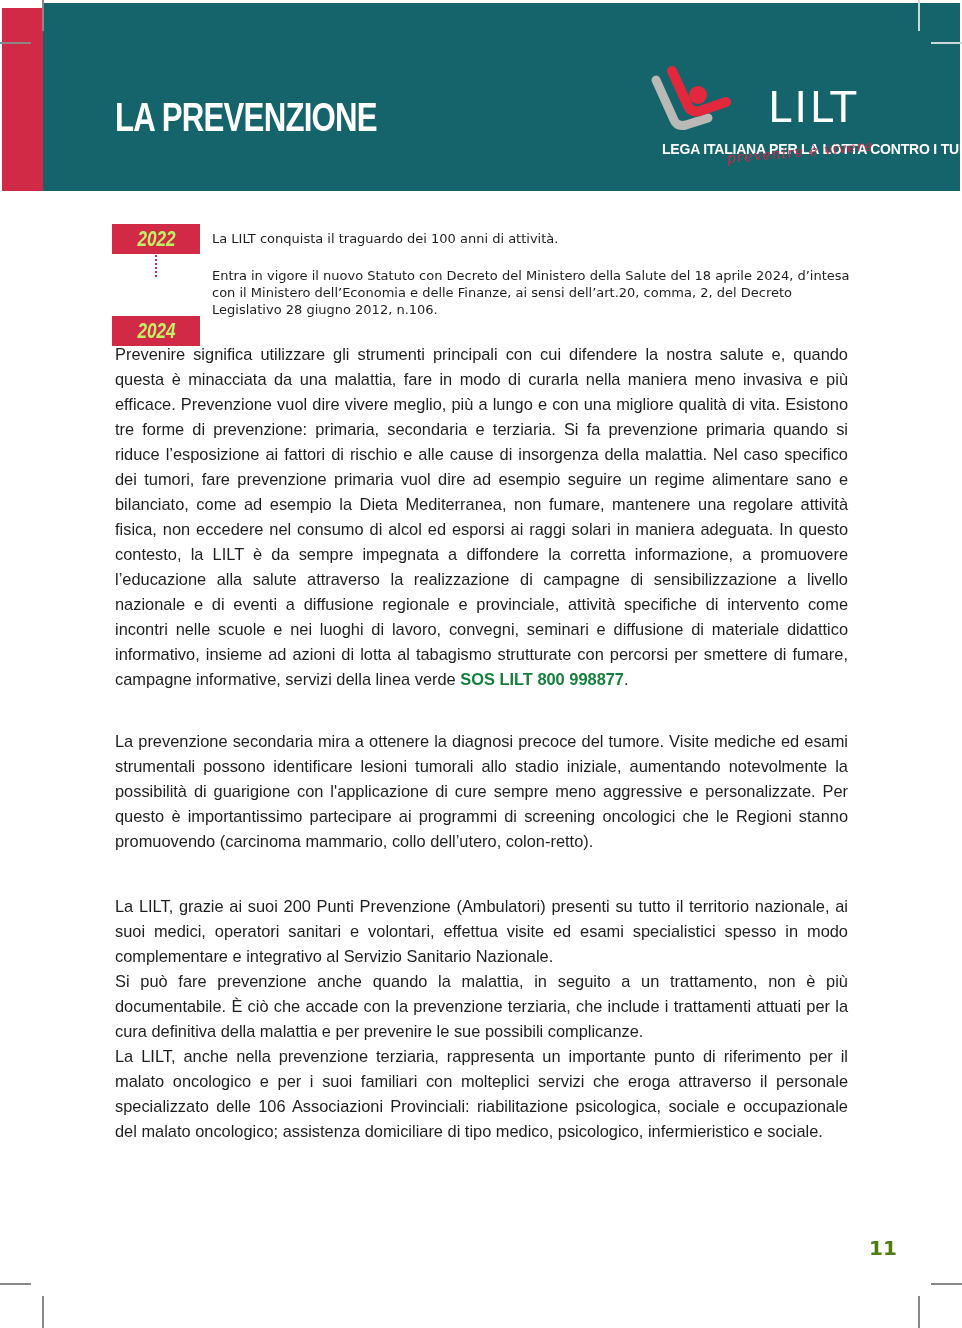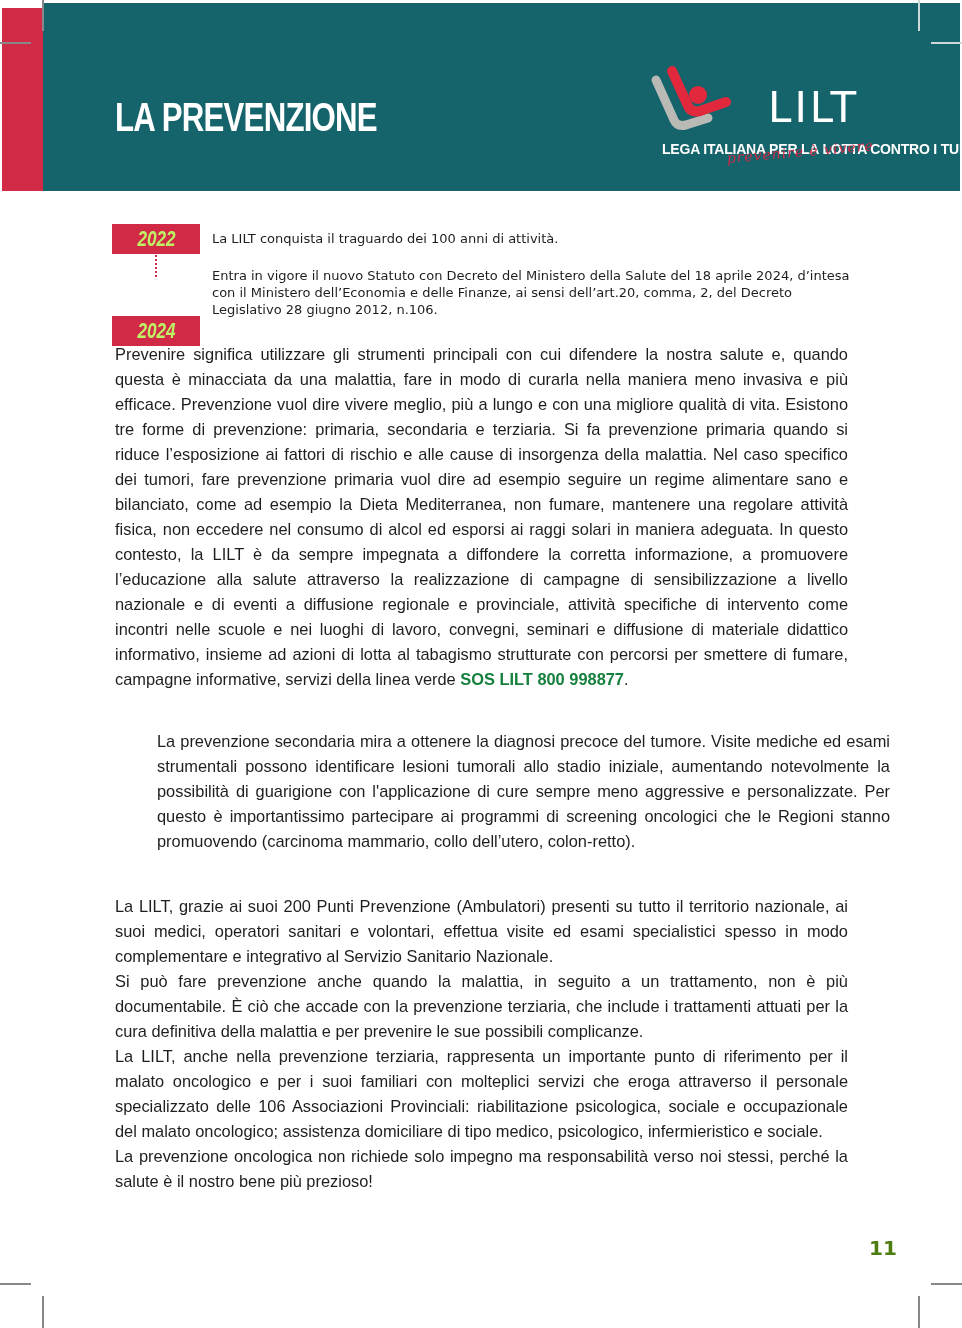--- a/index.html
+++ b/index.html
@@ -100,23 +100,22 @@
   <div class="year" style="top:0;"><span>2022</span></div>
   <div class="dots"></div>
   <div class="year" style="top:56px;margin-top:36px;"><span>2024</span></div>
 </div>
 <div class="tl-text" style="top:230px;">La LILT conquista il traguardo dei 100 anni di attività.</div>
 <div class="tl-text" style="top:267px;">Entra in vigore il nuovo Statuto con Decreto del Ministero della Salute del 18 aprile 2024, d’intesa con il Ministero dell’Economia e delle Finanze, ai sensi dell’art.20, comma, 2, del Decreto Legislativo 28 giugno 2012, n.106.</div>
 
 <div class="body-text" style="top:342px;">
   <p><span>Prevenire significa utilizzare gli strumenti principali con cui difendere la nostra salute e, quando questa è minacciata da una malattia, fare in modo di curarla nella maniera meno invasiva e più efficace. Prevenzione vuol dire vivere meglio, più a lungo e con una migliore qualità di vita. Esistono tre forme di prevenzione: primaria, secondaria e terziaria. Si fa prevenzione primaria quando si riduce l’esposizione ai fattori di rischio e alle cause di insorgenza della malattia. Nel caso specifico dei tumori, fare prevenzione primaria vuol dire ad esempio seguire un regime alimentare sano e bilanciato, come ad esempio la Dieta Mediterranea, non fumare, mantenere una regolare attività fisica, non eccedere nel consumo di alcol ed esporsi ai raggi solari in maniera adeguata. In questo contesto, la LILT è da sempre impegnata a diffondere la corretta informazione, a promuovere l’educazione alla salute attraverso la realizzazione di campagne di sensibilizzazione a livello nazionale e di eventi a diffusione regionale e provinciale, attività specifiche di intervento come incontri nelle scuole e nei luoghi di lavoro, convegni, seminari e diffusione di materiale didattico informativo, insieme ad azioni di lotta al tabagismo strutturate con percorsi per smettere di fumare, campagne informative, servizi della linea verde </span><span class="highlight">SOS LILT 800 998877</span><span>.</span></p>
 </div>
-<div class="body-text" style="top:729px;margin-left:42px;">
+<div class="body-text" style="top:729px;">
   <p>La prevenzione secondaria mira a ottenere la diagnosi precoce del tumore. Visite mediche ed esami strumentali possono identificare lesioni tumorali allo stadio iniziale, aumentando notevolmente la possibilità di guarigione con l'applicazione di cure sempre meno aggressive e personalizzate. Per questo è importantissimo partecipare ai programmi di screening oncologici che le Regioni stanno promuovendo (carcinoma mammario, collo dell’utero, colon-retto).</p>
 </div>
 <div class="body-text" style="top:894px;">
   <p>La LILT, grazie ai suoi 200 Punti Prevenzione (Ambulatori) presenti su tutto il territorio nazionale, ai suoi medici, operatori sanitari e volontari, effettua visite ed esami specialistici spesso in modo complementare e integrativo al Servizio Sanitario Nazionale.</p>
   <p>Si può fare prevenzione anche quando la malattia, in seguito a un trattamento, non è più documentabile. È ciò che accade con la prevenzione terziaria, che include i trattamenti attuati per la cura definitiva della malattia e per prevenire le sue possibili complicanze.</p>
   <p>La LILT, anche nella prevenzione terziaria, rappresenta un importante punto di riferimento per il malato oncologico e per i suoi familiari con molteplici servizi che eroga attraverso il personale specializzato delle 106 Associazioni Provinciali: riabilitazione psicologica, sociale e occupazionale del malato oncologico; assistenza domiciliare di tipo medico, psicologico, infermieristico e sociale.</p>
-  <p>La prevenzione oncologica non richiede solo impegno ma responsabilità verso noi stessi, perché la salute è il nostro bene più prezioso!</p>
 </div>
 
 <div class="page-number">11</div>
 
 </body></html>

